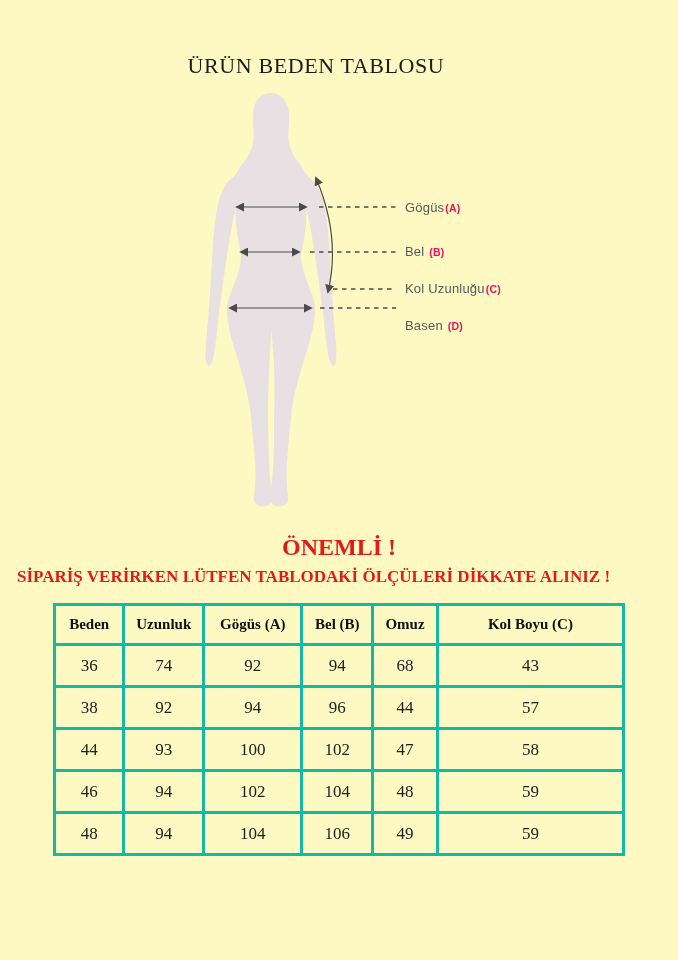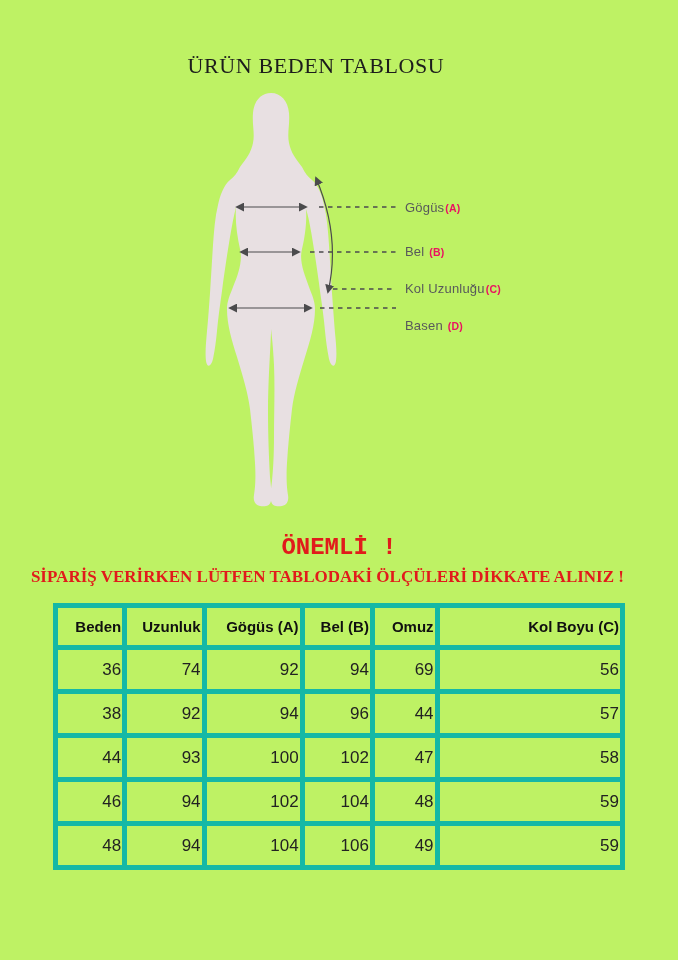--- a/index.html
+++ b/index.html
@@ -1,51 +1,51 @@
 <!DOCTYPE html>
 <html><head>
 <meta charset="utf-8">
 <style>
   html,body { margin:0; padding:0; background:#ffffff; }
   .page {
-    position:relative; width:678px; height:960px; background:#bef264;
+    position:relative; width:678px; height:960px; background:#fef9c3;
     font-family:"Liberation Sans", sans-serif; overflow:hidden;
   }
   .title {
     position:absolute; top:53px; left:0; width:632px; text-align:center;
     font-family:"Liberation Serif", serif; font-size:22px; color:#1c1c1c;
     letter-spacing:0.6px; white-space:nowrap;
   }
   .fig-svg { position:absolute; left:200px; top:85px; }
   .fig-label {
     position:absolute; left:405px; font-size:13px; color:#58595b;
     letter-spacing:0.2px; white-space:nowrap; line-height:14px;
   }
   .fig-label .code { font-size:10.5px; font-weight:700; color:#ea1360; margin-left:1px; }
   .lbl-gogus { top:201px; }
   .lbl-bel   { top:245px; }
   .lbl-kol   { top:282px; }
   .lbl-basen { top:319px; }
   .important {
     position:absolute; top:534px; left:0; width:678px; text-align:center;
-    font-family:Liberation Mono, monospace; font-weight:700; font-size:24px;
+    font-family:Liberation Serif, serif; font-weight:700; font-size:24px;
     color:#e11b1b; white-space:nowrap;
   }
   .warning {
-    position:absolute; top:567px; left:0; width:624px; text-align:right;
+    position:absolute; top:567px; left:17px; width:624px; text-align:left;
     font-family:"Liberation Serif", serif; font-weight:700; font-size:17px;
     color:#e11b1b; white-space:nowrap;
   }
   table.size-table {
     position:absolute; left:53px; top:603px; width:572px;
     border-collapse:collapse; table-layout:fixed;
   }
   .size-table th, .size-table td {
-    border:5px solid #14b8a6; text-align:right; vertical-align:middle;
-    font-family:Liberation Sans, sans-serif;
+    border:3px solid #14b8a6; text-align:center; vertical-align:middle;
+    font-family:Liberation Serif, serif;
   }
   .size-table th { height:35px; font-size:15px; font-weight:700; color:#101010; }
   .size-table td { height:37px; font-size:17px; font-weight:400; color:#222222; }
 </style>
 </head>
 <body>
 
 <div class="page">
 
   <div class="title">ÜRÜN BEDEN TABLOSU</div>
@@ -156,22 +156,22 @@
           <th>Omuz</th>
           <th>Kol Boyu (C)</th>
         </tr>
     </thead>
     <tbody id="size-table-body">
         <tr>
           <td>36</td>
           <td>74</td>
           <td>92</td>
           <td>94</td>
-          <td>69</td>
-          <td>56</td>
+          <td>68</td>
+          <td>43</td>
         </tr>
         <tr>
           <td>38</td>
           <td>92</td>
           <td>94</td>
           <td>96</td>
           <td>44</td>
           <td>57</td>
         </tr>
         <tr>

